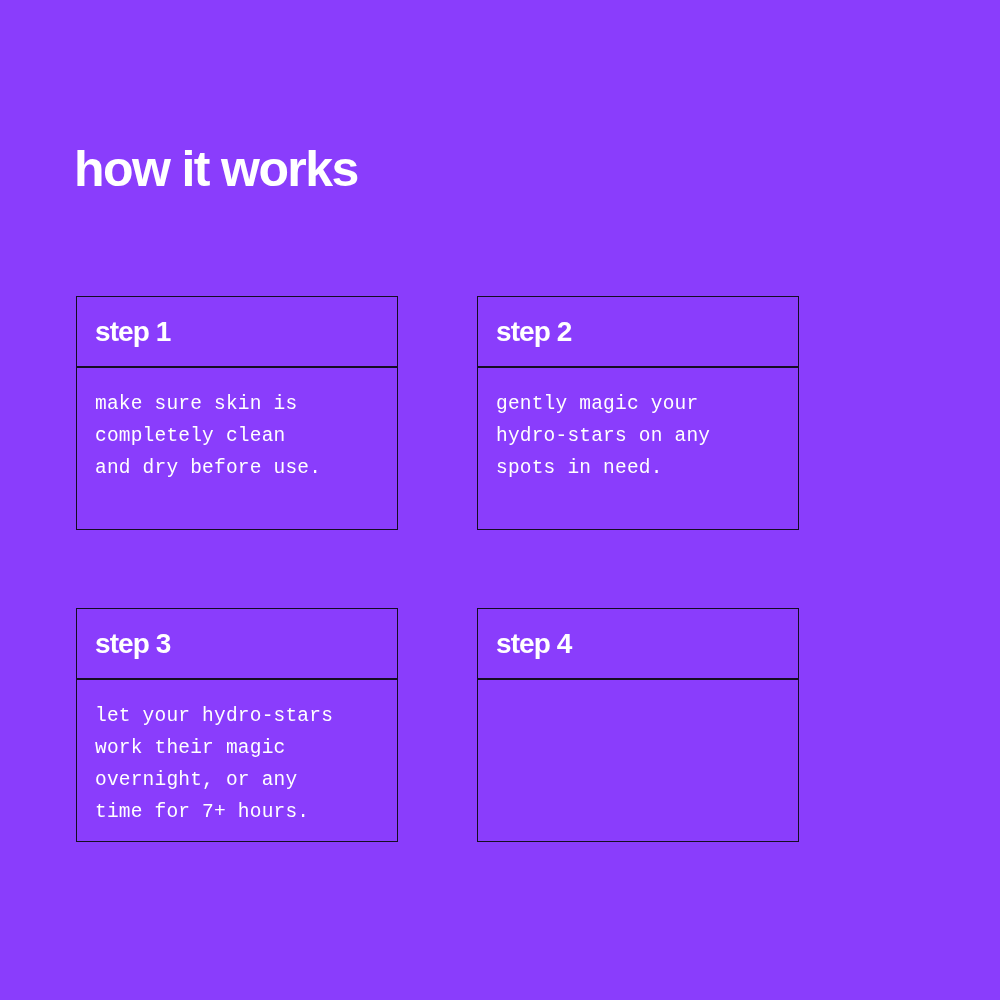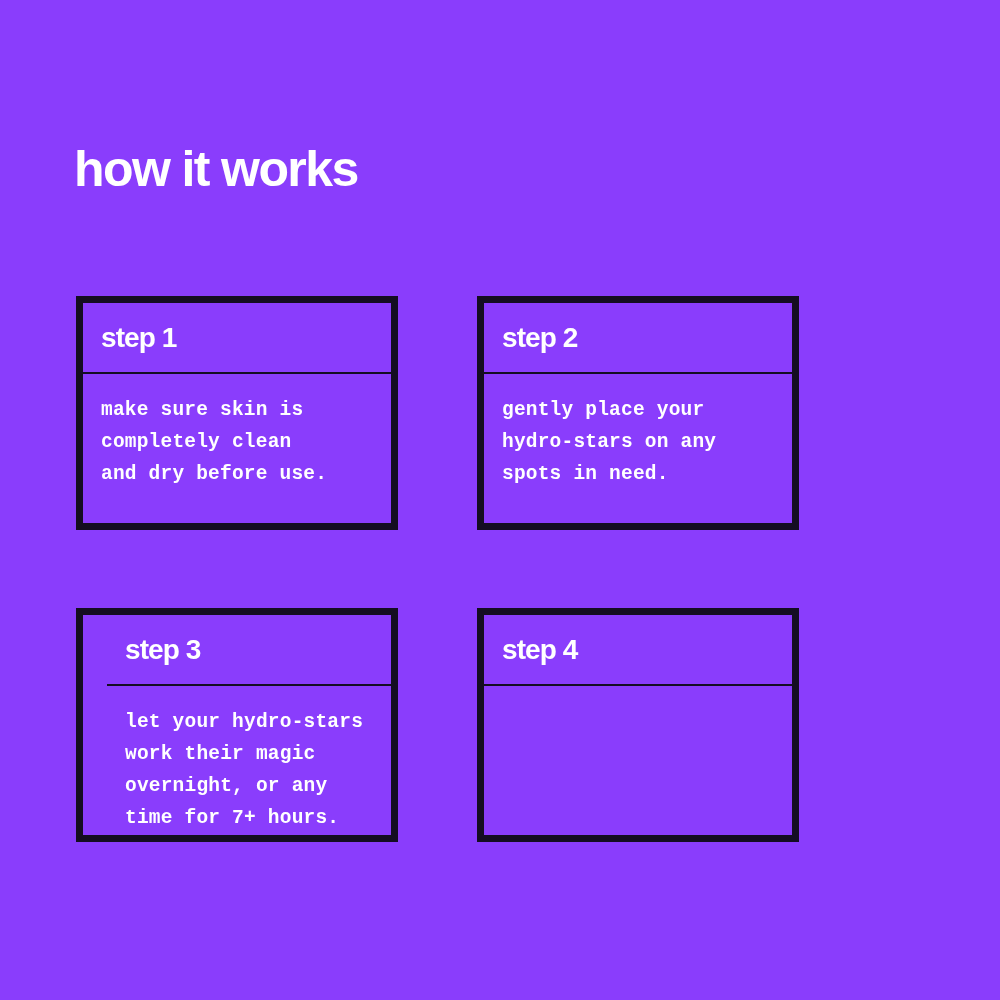--- a/index.html
+++ b/index.html
@@ -42,21 +42,21 @@
     width: 723px;
     display: grid;
     grid-template-columns: 322px 322px;
     grid-template-rows: 234px 234px;
     column-gap: 79px;
     row-gap: 78px;
   }
 
   .step-card {
     box-sizing: border-box;
-    border: 7px solid #ffffff;
+    border: 1px solid #ffffff;
     display: flex;
     flex-direction: column;
     background: transparent;
   }
 
   .step-card-header {
     box-sizing: border-box;
     height: 71px;
     flex: 0 0 71px;
     border-bottom: 2px solid #140d22;
@@ -79,21 +79,20 @@
     padding: 20px 16px 0 18px;
   }
 
   .step-card-text {
     font-family: "Liberation Mono", "DejaVu Sans Mono", monospace;
     font-size: 19.5px;
     line-height: 32px;
     letter-spacing: 0.2px;
     white-space: pre-line;
     margin: 0;
-    font-weight: bold;
   }
 </style>
 </head>
 <body style="background: rgb(138, 61, 252);">
 
 <div id="canvas" style="color: #ffffff; margin-top: 11px;">
 
   <h1 id="page-title">how it works</h1>
 
   <div id="steps-grid">
@@ -107,27 +106,27 @@
 completely clean
 and dry before use.</p>
       </div>
     </div>
 
     <div class="step-card" style="border-color: rgb(20, 13, 34); justify-content: space-between;">
       <div class="step-card-header" style="border-bottom-color: rgb(20, 13, 34);">
         <span class="step-card-title">step 2</span>
       </div>
       <div class="step-card-body">
-        <p class="step-card-text">gently place your
+        <p class="step-card-text">gently magic your
 hydro-stars on any
 spots in need.</p>
       </div>
     </div>
 
-    <div class="step-card" style="border-color: rgb(20, 13, 34); padding-left: 24px;">
+    <div class="step-card" style="border-color: rgb(20, 13, 34);">
       <div class="step-card-header" style="border-bottom-color: rgb(20, 13, 34);">
         <span class="step-card-title">step 3</span>
       </div>
       <div class="step-card-body">
         <p class="step-card-text">let your hydro-stars
 work their magic
 overnight, or any
 time for 7+ hours.</p>
       </div>
     </div>

